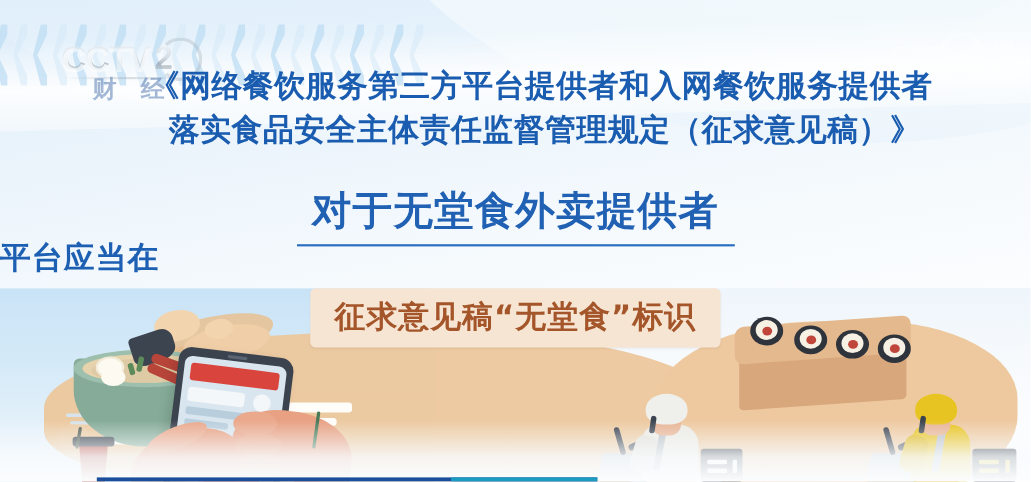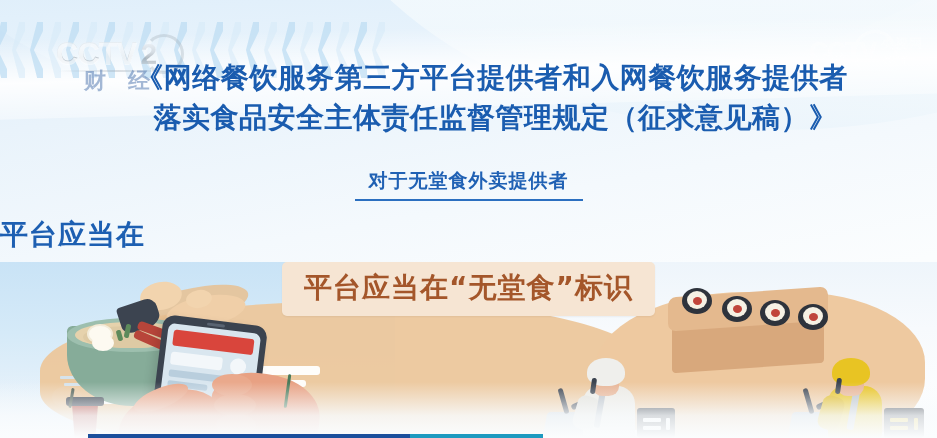--- a/index.html
+++ b/index.html
@@ -113,21 +113,21 @@
   .hl-line.l2 { padding-left:54px; }
 
   
   .sub1-wrap {
     position:absolute; left:0; top:168px; width:937px;
     text-align:center; z-index:6;
   }
   .sub1 {
     display:inline-block;
     font-family:"DejaVu Sans","Liberation Sans", sans-serif;
-    font-size:19px; font-weight:600; color:#2061b4;
+    font-size:36px; font-weight:600; color:#2061b4;
     padding:0 14px 5px 14px;
     border-bottom:2.5px solid #2b6fc0;
     letter-spacing:1px;
   }
   .sub2-wrap {
     position:absolute; left:0; top:216px; width:937px;
     z-index:6;
   }
   .sub2 {
     font-family:"DejaVu Sans","Liberation Sans", sans-serif;
@@ -507,16 +507,16 @@
       <div class="r-box-line" style="left:100px; bottom:8px; width:18px; height:4px; background:#e8c423;"></div>
       <div class="r-box-line" style="left:124px; bottom:8px; width:4px; height:12px; background:#e8c423;"></div>
     </div>
 
     <div class="ground-fade"></div>
     <div class="bottom-rule"></div>
     <div class="bottom-rule2"></div>
   </div>
 
   <div class="banner-wrap">
-    <span class="banner">平台应当在“无堂食”标识</span>
+    <span class="banner">征求意见稿“无堂食”标识</span>
   </div>
 
 </div>
 
 </body></html>

